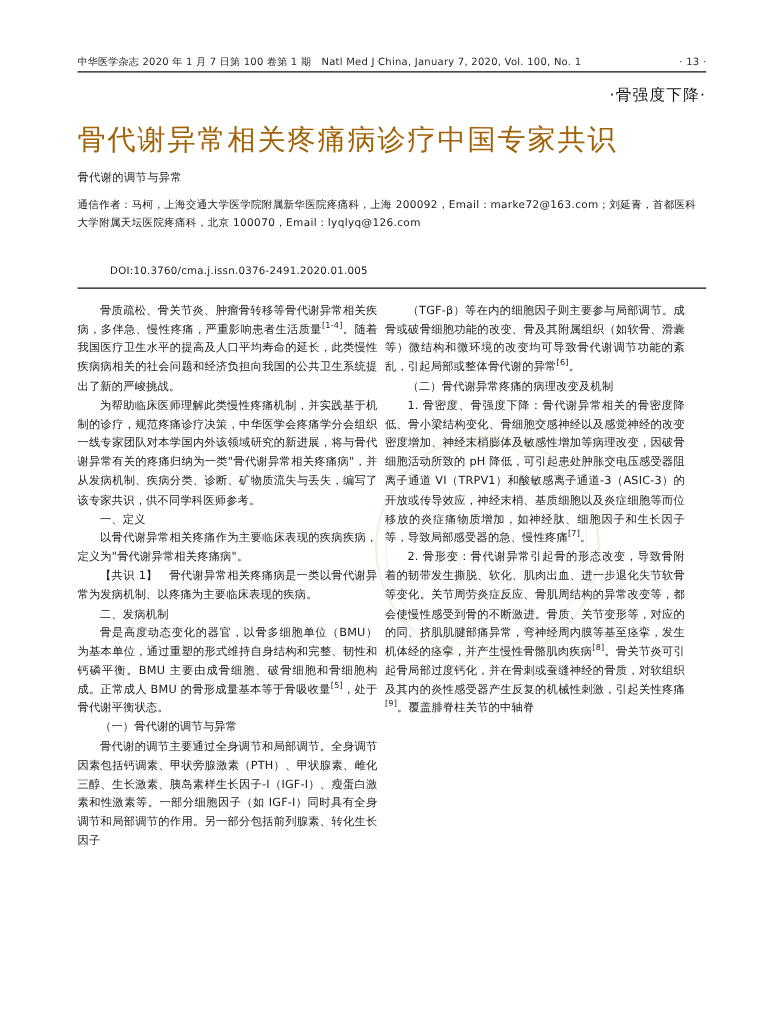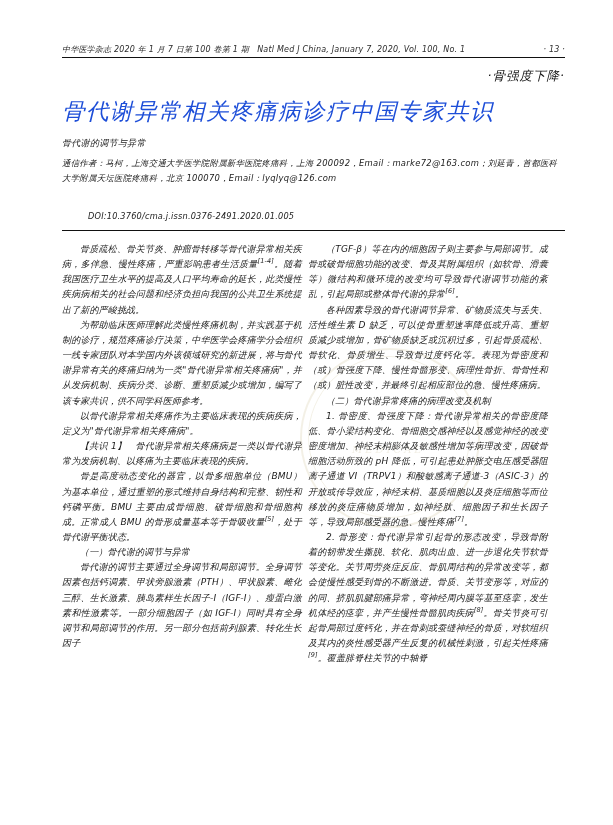--- a/index.html
+++ b/index.html
@@ -14,21 +14,20 @@
     color: #1a1a1a;
     position: relative;
     overflow: hidden;
   }
   .page {
     position: relative;
     width: 613px;
     height: 823px;
     box-sizing: border-box;
     padding: 0;
-    font-style: italic;
   }
 
   
   .runhead {
     position: absolute;
     top: 44px;
     left: 62px;
     right: 48px;
     font-size: 8.0px;
     line-height: 11px;
@@ -60,21 +59,21 @@
   }
 
   
   .title {
     position: absolute;
     top: 96px;
     left: 62px;
     right: 48px;
     font-size: 22.5px;
     letter-spacing: 1.5px;
-    color: #1d4ed8;
+    color: #a16207;
     font-weight: normal;
     font-family: "DejaVu Sans", sans-serif;
   }
 
   
   .byline {
     position: absolute;
     top: 136px;
     left: 62px;
     right: 48px;
@@ -203,30 +202,31 @@
 
   <div class="watermark">
     <div class="ring"></div>
     <div class="ring2"></div>
     <div class="wm-text2">MEDICAL</div>
   </div>
 
   <div class="columns">
     <div class="col" id="col-left">
         <p>骨质疏松、骨关节炎、肿瘤骨转移等骨代谢异常相关疾病，多伴急、慢性疼痛，严重影响患者生活质量<sup>[1-4]</sup>。随着我国医疗卫生水平的提高及人口平均寿命的延长，此类慢性疾病病相关的社会问题和经济负担向我国的公共卫生系统提出了新的严峻挑战。</p>
-        <p>为帮助临床医师理解此类慢性疼痛机制，并实践基于机制的诊疗，规范疼痛诊疗决策，中华医学会疼痛学分会组织一线专家团队对本学国内外该领域研究的新进展，将与骨代谢异常有关的疼痛归纳为一类"骨代谢异常相关疼痛病"，并从发病机制、疾病分类、诊断、重塑质减少或增加，编写了该专家共识，供不同学科医师参考。</p>
+        <p>为帮助临床医师理解此类慢性疼痛机制，并实践基于机制的诊疗，规范疼痛诊疗决策，中华医学会疼痛学分会组织一线专家团队对本学国内外该领域研究的新进展，将与骨代谢异常有关的疼痛归纳为一类"骨代谢异常相关疼痛病"，并从发病机制、疾病分类、诊断、矿物质流失与丢失，编写了该专家共识，供不同学科医师参考。</p>
+        <p>一、定义</p>
         <p>以骨代谢异常相关疼痛作为主要临床表现的疾病疾病，定义为"骨代谢异常相关疼痛病"。</p>
         <p>【共识 1】　骨代谢异常相关疼痛病是一类以骨代谢异常为发病机制、以疼痛为主要临床表现的疾病。</p>
+        <p>二、发病机制</p>
         <p>骨是高度动态变化的器官，以骨多细胞单位（BMU）为基本单位，通过重塑的形式维持自身结构和完整、韧性和钙磷平衡。BMU 主要由成骨细胞、破骨细胞和骨细胞构成。正常成人 BMU 的骨形成量基本等于骨吸收量<sup>[5]</sup>，处于骨代谢平衡状态。</p>
         <p>（一）骨代谢的调节与异常</p>
         <p>骨代谢的调节主要通过全身调节和局部调节。全身调节因素包括钙调素、甲状旁腺激素（PTH）、甲状腺素、雌化三醇、生长激素、胰岛素样生长因子-I（IGF-I）、瘦蛋白激素和性激素等。一部分细胞因子（如 IGF-I）同时具有全身调节和局部调节的作用。另一部分包括前列腺素、转化生长因子</p>
       </div>
     <div class="col" id="col-right">
         <p>（TGF-β）等在内的细胞因子则主要参与局部调节。成骨或破骨细胞功能的改变、骨及其附属组织（如软骨、滑囊等）微结构和微环境的改变均可导致骨代谢调节功能的紊乱，引起局部或整体骨代谢的异常<sup>[6]</sup>。</p>
-        <p>各种因素导致的骨代谢调节异常、矿物质流失与丢失、活性维生素 D 缺乏，可以使骨重塑速率降低或升高、重塑质减少或增加，骨矿物质缺乏或沉积过多，引起骨质疏松、骨软化、骨质增生、导致骨过度钙化等。表现为骨密度和（或）骨强度下降、慢性骨骼形变、病理性骨折、骨骨性和（或）脏性改变，并最终引起相应部位的急、慢性疼痛病。</p>
         <p>（二）骨代谢异常疼痛的病理改变及机制</p>
         <p>1. 骨密度、骨强度下降：骨代谢异常相关的骨密度降低、骨小梁结构变化、骨细胞交感神经以及感觉神经的改变密度增加、神经末梢膨体及敏感性增加等病理改变，因破骨细胞活动所致的 pH 降低，可引起患处肿胀交电压感受器阻离子通道 VI（TRPV1）和酸敏感离子通道-3（ASIC-3）的开放或传导效应，神经末梢、基质细胞以及炎症细胞等而位移放的炎症痛物质增加，如神经肽、细胞因子和生长因子等，导致局部感受器的急、慢性疼痛<sup>[7]</sup>。</p>
         <p>2. 骨形变：骨代谢异常引起骨的形态改变，导致骨附着的韧带发生撕脱、软化、肌肉出血、进一步退化失节软骨等变化。关节周劳炎症反应、骨肌周结构的异常改变等，都会使慢性感受到骨的不断激进。骨质、关节变形等，对应的的同、挤肌肌腱部痛异常，弯神经周内膜等基至痉挛，发生机体经的痉挛，并产生慢性骨骼肌肉疾病<sup>[8]</sup>。骨关节炎可引起骨局部过度钙化，并在骨刺或蚕缝神经的骨质，对软组织及其内的炎性感受器产生反复的机械性刺激，引起关性疼痛<sup>[9]</sup>。覆盖腓脊柱关节的中轴脊</p>
       </div>
   </div>
 
   <div class="tail"></div>
 </div>
 
 </body></html>

